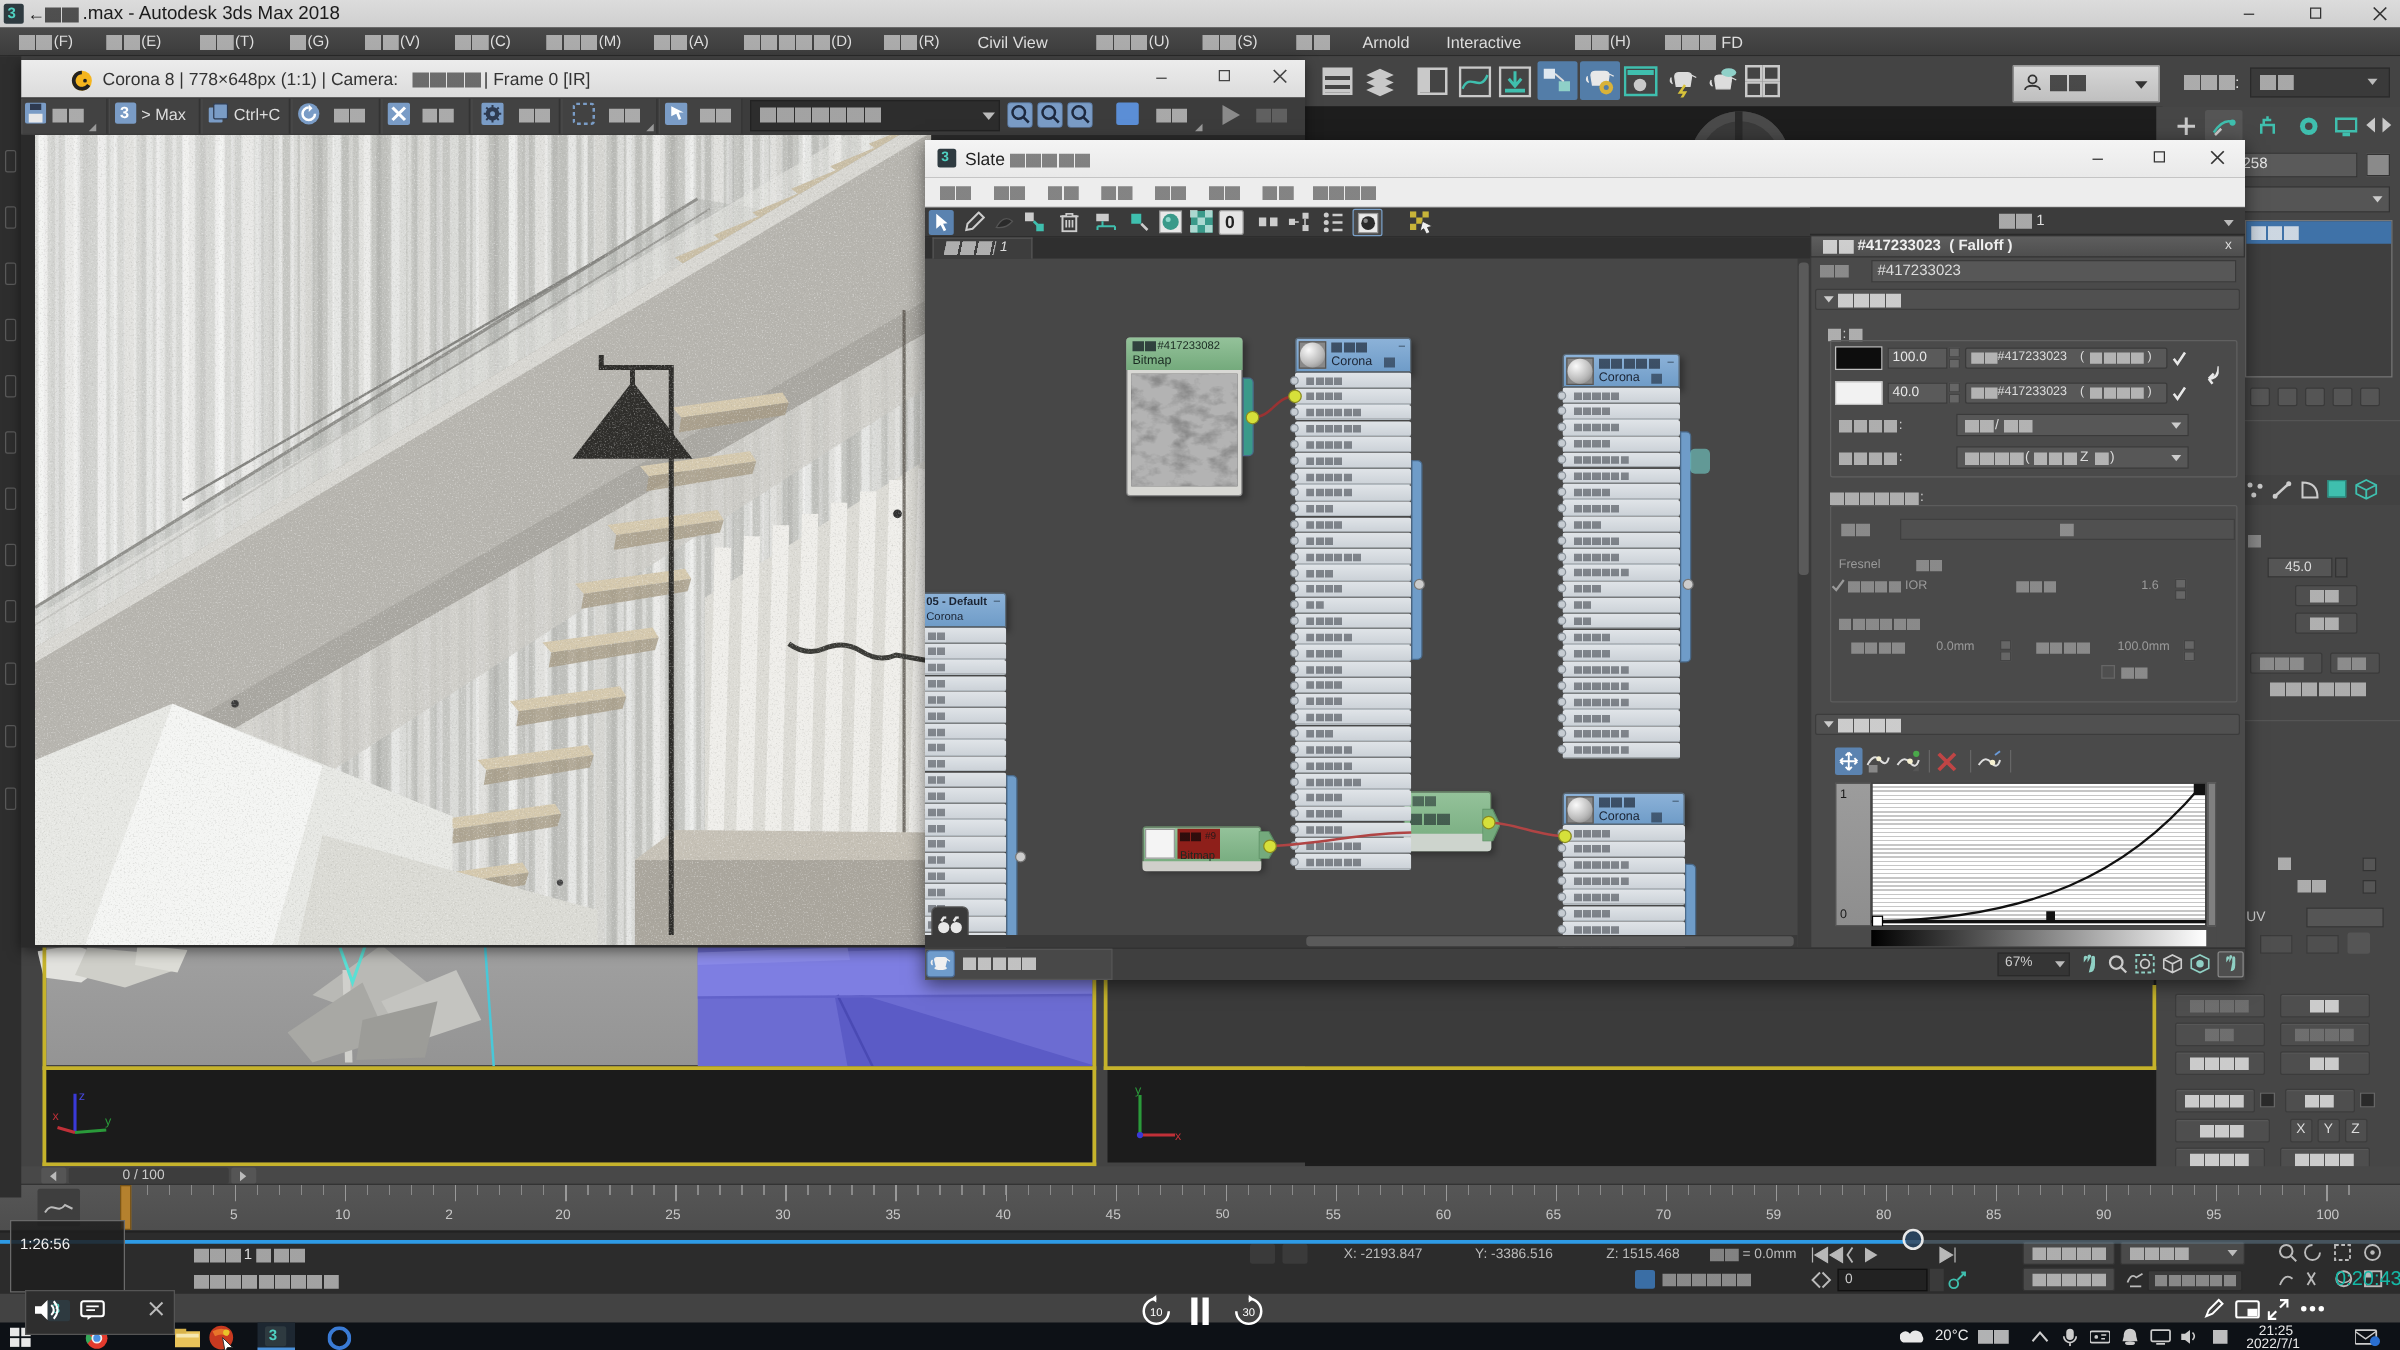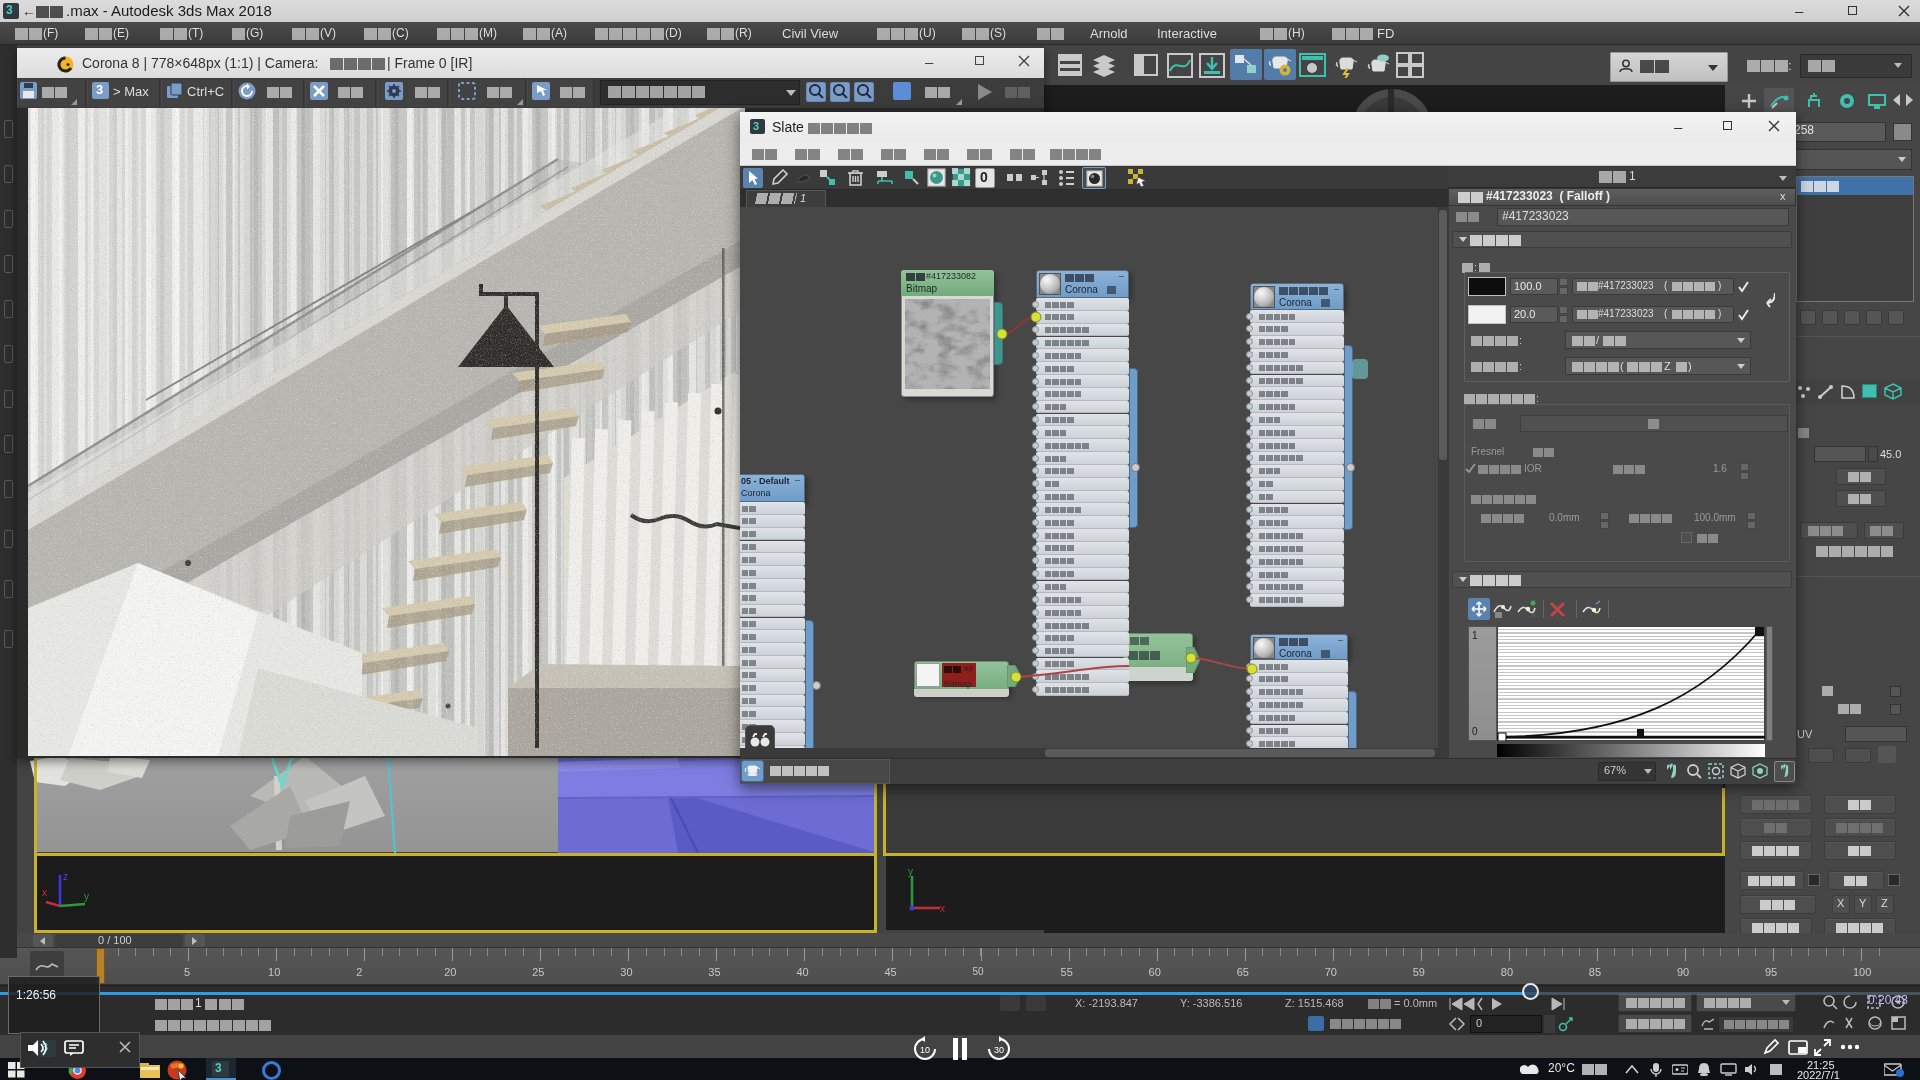--- a/index.html
+++ b/index.html
@@ -157,21 +157,21 @@
     </svg>
     <svg class="a" style="left:1840px;top:384px;" width="16" height="16" viewBox="0 0 16 16">
       <path d="M2 2 Q14 2 14 14 L2 14 Z" fill="none" stroke="#ccc" stroke-width="1.6"></path>
     </svg>
     <div class="a" style="left:1862px;top:384px;width:15px;height:14px;background:#3fbfae;border:1px solid #2a8a7e"></div>
     <svg class="a" style="left:1884px;top:383px;" width="18" height="17" viewBox="0 0 18 17">
       <path d="M9 1 L17 5 V12 L9 16 L1 12 V5 Z M1 5 L9 9 L17 5 M9 9 V16" fill="none" stroke="#3fbfae" stroke-width="1.5"></path>
     </svg>
     <div class="a" style="left:1798px;top:428px;width:11px;height:10px;background:repeating-linear-gradient(90deg,rgba(190,190,190,0.55) 0 11px,transparent 11px 12px)"></div>
     <div class="a" style="left:1814px;top:446px;width:52px;height:16px;background:#555;border:1px solid #333"></div>
-    <div class="a t" style="left:1880px;top:448px;font-size:11px;color:#ddd;">45.0</div>
+    <div class="a t" style="left:1828px;top:448px;font-size:11px;color:#ddd;">45.0</div>
     <div class="a" style="left:1868px;top:446px;width:10px;height:16px;background:#4a4a4a;border:1px solid #333"></div>
     <div class="a" style="left:1836px;top:468px;width:50px;height:17px;background:#4f4f4f;border:1px solid #3a3a3a;border-radius:2px"></div>
     <div class="a" style="left:1848px;top:472px;width:23px;height:10px;background:repeating-linear-gradient(90deg,rgba(235,235,235,0.62) 0 11px,transparent 11px 12px)"></div>
     <div class="a" style="left:1836px;top:490px;width:50px;height:17px;background:#4f4f4f;border:1px solid #3a3a3a;border-radius:2px"></div>
     <div class="a" style="left:1848px;top:494px;width:23px;height:10px;background:repeating-linear-gradient(90deg,rgba(235,235,235,0.62) 0 11px,transparent 11px 12px)"></div>
     <div class="a" style="left:1800px;top:522px;width:58px;height:17px;background:#4f4f4f;border:1px solid #3a3a3a;border-radius:2px"></div>
     <div class="a" style="left:1808px;top:526px;width:35px;height:10px;background:repeating-linear-gradient(90deg,rgba(190,190,190,0.55) 0 11px,transparent 11px 12px)"></div>
     <div class="a" style="left:1864px;top:522px;width:40px;height:17px;background:#4f4f4f;border:1px solid #3a3a3a;border-radius:2px"></div>
     <div class="a" style="left:1870px;top:526px;width:23px;height:10px;background:repeating-linear-gradient(90deg,rgba(190,190,190,0.55) 0 11px,transparent 11px 12px)"></div>
     <div class="a" style="left:1816px;top:546px;width:77px;height:11px;background:repeating-linear-gradient(90deg,rgba(235,235,235,0.62) 0 12px,transparent 12px 13px)"></div>
@@ -1073,21 +1073,21 @@
     <div class="a" style="left:1598px;top:282px;width:-1px;height:9px;background:repeating-linear-gradient(90deg,rgba(235,235,235,0.62) 0 10px,transparent 10px 11px)"></div>
     <div class="a t" style="left:1598px;top:280px;font-size:10px;color:#ddd;">#417233023</div>
     <div class="a t" style="left:1664px;top:280px;font-size:10px;color:#ddd;">(</div>
     <div class="a" style="left:1672px;top:282px;width:43px;height:9px;background:repeating-linear-gradient(90deg,rgba(235,235,235,0.62) 0 10px,transparent 10px 11px)"></div>
     <div class="a t" style="left:1718px;top:280px;font-size:10px;color:#ddd;">)</div>
     <svg class="a" style="left:1737px;top:280px;" width="13" height="13" viewBox="0 0 13 13">
       <path d="M2 7 L5 11 L11 2" stroke="#e8e8e8" stroke-width="2" fill="none"></path>
     </svg>
     <div class="a" style="left:1468px;top:305px;width:38px;height:19px;background:#f2f2f2;border:1px solid #c0c0c0"></div>
     <div class="a" style="left:1510px;top:306px;width:48px;height:17px;background:#5a5a5a;border:1px solid #3a3a3a"></div>
-    <div class="a t" style="left:1514px;top:308px;font-size:11px;color:#e8e8e8;">20.0</div>
+    <div class="a t" style="left:1514px;top:308px;font-size:11px;color:#e8e8e8;">40.0</div>
     <div class="a" style="left:1559px;top:306px;width:9px;height:8px;background:#666;border:1px solid #444"></div>
     <div class="a" style="left:1559px;top:315px;width:9px;height:8px;background:#666;border:1px solid #444"></div>
     <div class="a" style="left:1572px;top:306px;width:162px;height:17px;background:#585858;border:1px solid #3a3a3a;border-radius:2px"></div>
     <div class="a" style="left:1577px;top:310px;width:21px;height:9px;background:repeating-linear-gradient(90deg,rgba(235,235,235,0.62) 0 10px,transparent 10px 11px)"></div>
     <div class="a" style="left:1598px;top:310px;width:-1px;height:9px;background:repeating-linear-gradient(90deg,rgba(235,235,235,0.62) 0 10px,transparent 10px 11px)"></div>
     <div class="a t" style="left:1598px;top:308px;font-size:10px;color:#ddd;">#417233023</div>
     <div class="a t" style="left:1664px;top:308px;font-size:10px;color:#ddd;">(</div>
     <div class="a" style="left:1672px;top:310px;width:43px;height:9px;background:repeating-linear-gradient(90deg,rgba(235,235,235,0.62) 0 10px,transparent 10px 11px)"></div>
     <div class="a t" style="left:1718px;top:308px;font-size:10px;color:#ddd;">)</div>
     <svg class="a" style="left:1737px;top:308px;" width="13" height="13" viewBox="0 0 13 13">
@@ -1244,21 +1244,21 @@
     </svg>
     <svg class="a" style="left:950px;top:1037px;" width="20" height="24" viewBox="0 0 20 24">
       <rect x="3" y="1" width="5" height="22" fill="#fff"></rect>
       <rect x="12" y="1" width="5" height="22" fill="#fff"></rect>
     </svg>
     <svg class="a" style="left:986px;top:1036px;" width="26" height="26" viewBox="0 0 26 26">
       <path d="M13 3 A10 10 0 1 1 3 13" fill="none" stroke="#fff" stroke-width="2"></path>
       <path d="M13 0 L17 3 L13 6" fill="#fff"></path>
       <text x="8" y="17" font-size="9" fill="#fff" font-family="Liberation Sans">30</text>
     </svg>
-    <div class="a t" style="left:1868px;top:994px;font-size:12px;color:#c4b5fd;">0:20:43</div>
+    <div class="a t" style="left:1868px;top:1015px;font-size:16px;color:#14b8a6;">0:20:43</div>
     <svg class="a" style="left:1762px;top:1038px;" width="18" height="18" viewBox="0 0 18 18">
       <path d="M3 15 L5 10 L13 2 L16 5 L8 13 L3 15 Z" fill="none" stroke="#fff" stroke-width="1.6"></path>
     </svg>
     <svg class="a" style="left:1788px;top:1040px;" width="20" height="15" viewBox="0 0 20 15">
       <rect x="1" y="1" width="18" height="13" rx="1.5" fill="none" stroke="#fff" stroke-width="1.7"></rect>
       <rect x="10" y="7" width="8" height="6" fill="#fff"></rect>
     </svg>
     <svg class="a" style="left:1814px;top:1039px;" width="17" height="17" viewBox="0 0 17 17">
       <path d="M10 1 H16 V7 M16 1 L10 7 M7 16 H1 V10 M1 16 L7 10" stroke="#fff" stroke-width="1.8" fill="none"></path>
     </svg>

